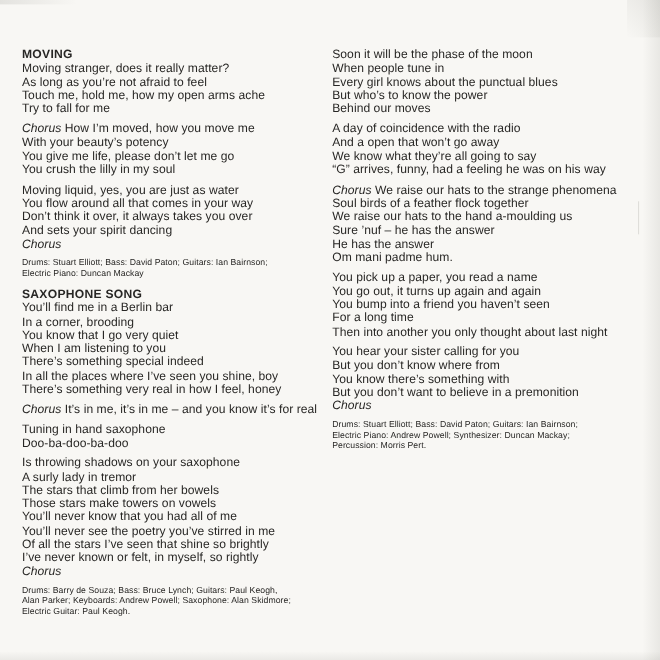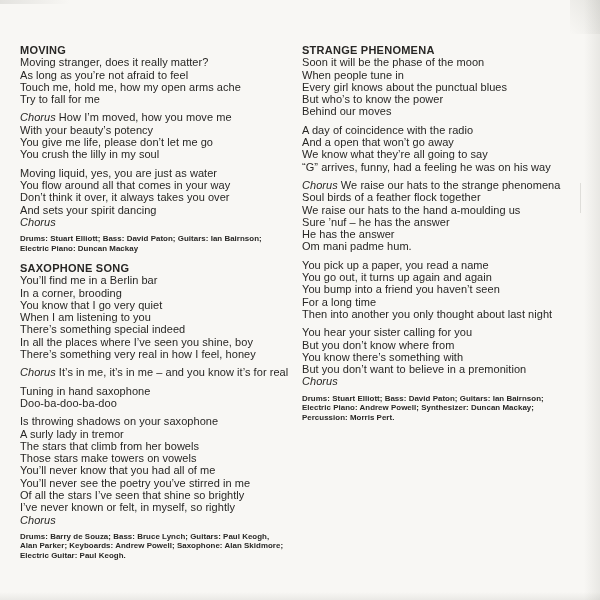--- a/index.html
+++ b/index.html
@@ -21,21 +21,20 @@
   .stanza{margin:0 0 6px 0;}
   .lyric-line{
     font-size:11px;line-height:12.3px;letter-spacing:0.05px;
     white-space:nowrap;
   }
   .lyric-line i{font-style:italic;}
   .credits{margin:4px 0 9px 0;}
   .credits-line{
     font-size:7.9px;line-height:9.4px;letter-spacing:0.05px;
     white-space:nowrap;
-    font-weight:bold;
   }
   
   .scan-edge-right{
     position:absolute;top:0;right:0;width:16px;height:600px;
     background:linear-gradient(to right,rgba(0,0,0,0),rgba(95,95,85,0.10));
     pointer-events:none;
   }
   .scan-corner-topright{
     position:absolute;top:0;right:0;width:30px;height:34px;
     background:linear-gradient(to top right,rgba(0,0,0,0),rgba(90,90,80,0.12));
@@ -114,21 +113,20 @@
         <div class="lyric-line">I’ve never known or felt, in myself, so rightly</div>
         <div class="lyric-line"><i>Chorus</i></div>
       </div>
       <div class="credits">
         <div class="credits-line">Drums: Barry de Souza; Bass: Bruce Lynch; Guitars: Paul Keogh,</div>
         <div class="credits-line">Alan Parker; Keyboards: Andrew Powell; Saxophone: Alan Skidmore;</div>
         <div class="credits-line">Electric Guitar: Paul Keogh.</div>
       </div>
     </div>
   <div class="col col-right" id="col-1">
-      <div class="song-title">STRANGE PHENOMENA</div>
       <div class="stanza">
         <div class="lyric-line">Soon it will be the phase of the moon</div>
         <div class="lyric-line">When people tune in</div>
         <div class="lyric-line">Every girl knows about the punctual blues</div>
         <div class="lyric-line">But who’s to know the power</div>
         <div class="lyric-line">Behind our moves</div>
       </div>
       <div class="stanza">
         <div class="lyric-line">A day of coincidence with the radio</div>
         <div class="lyric-line">And a open that won’t go away</div>

